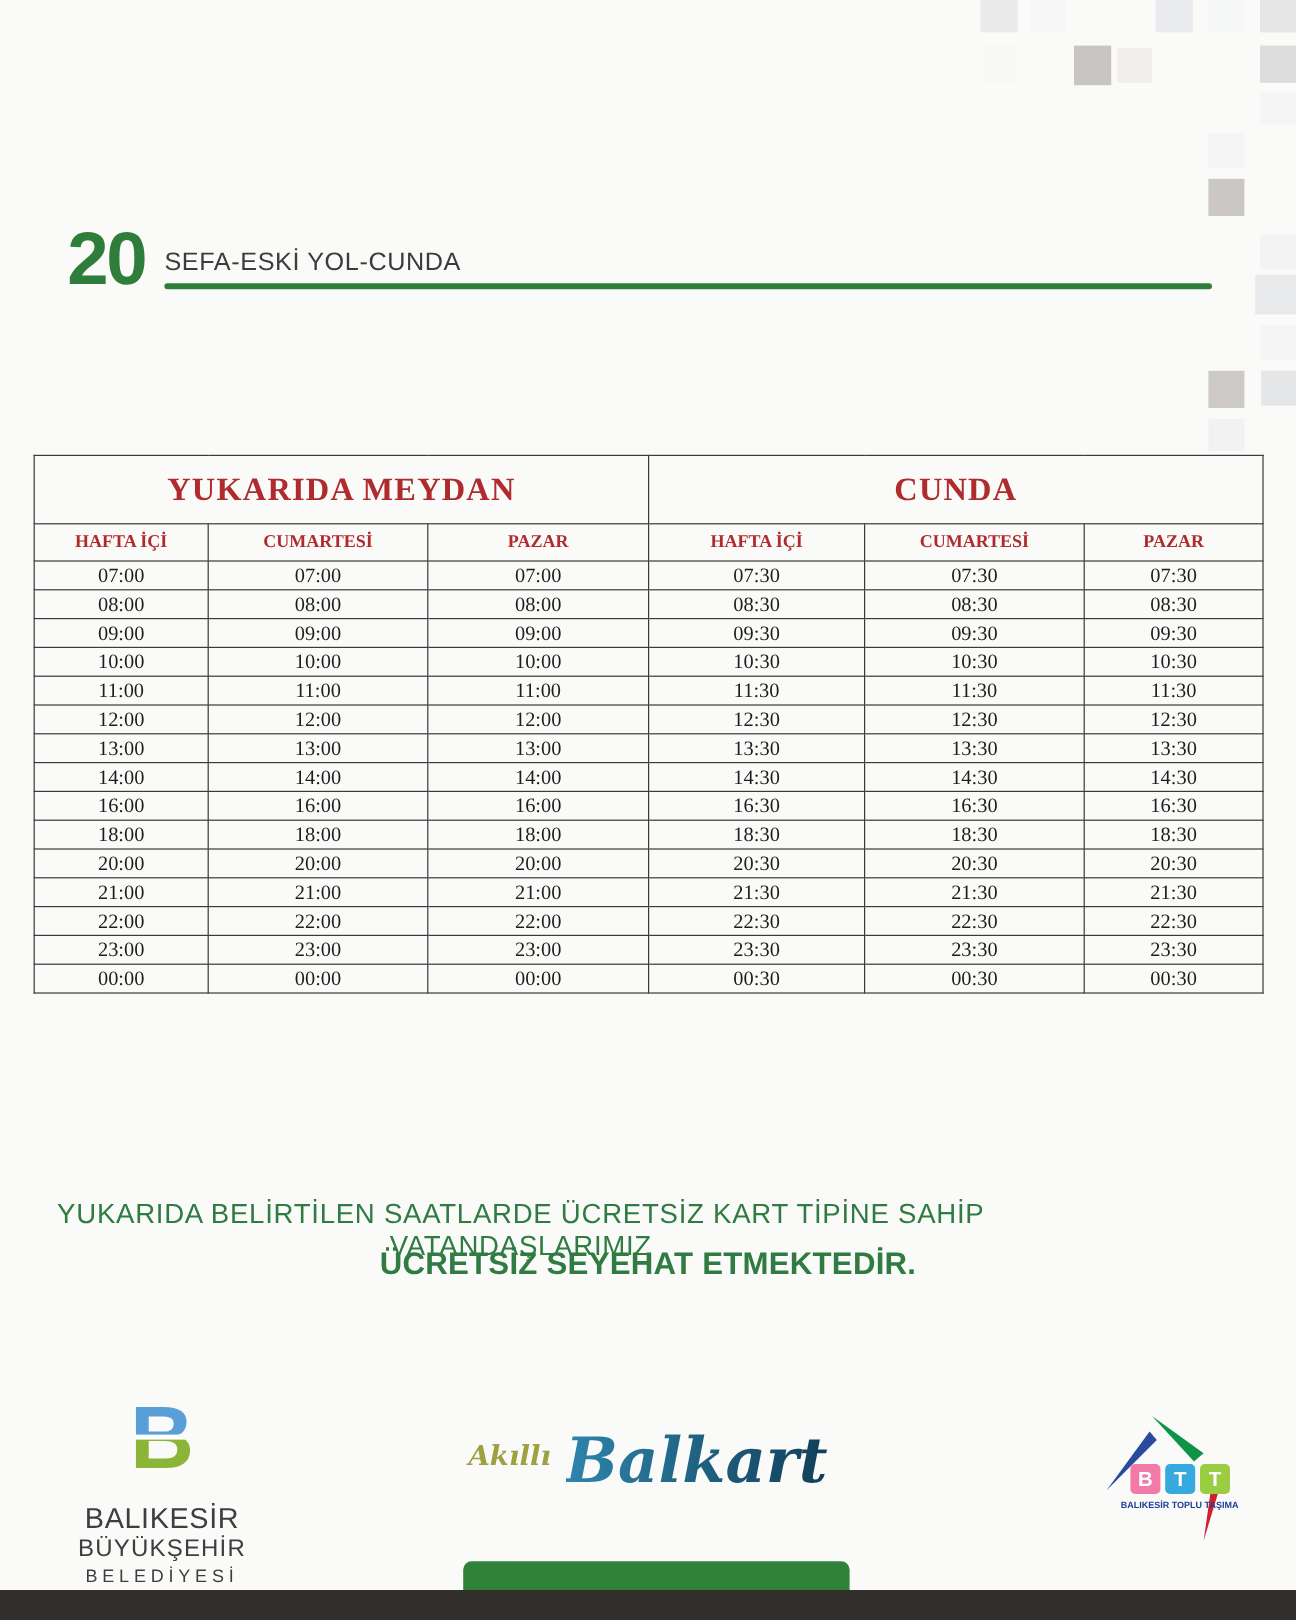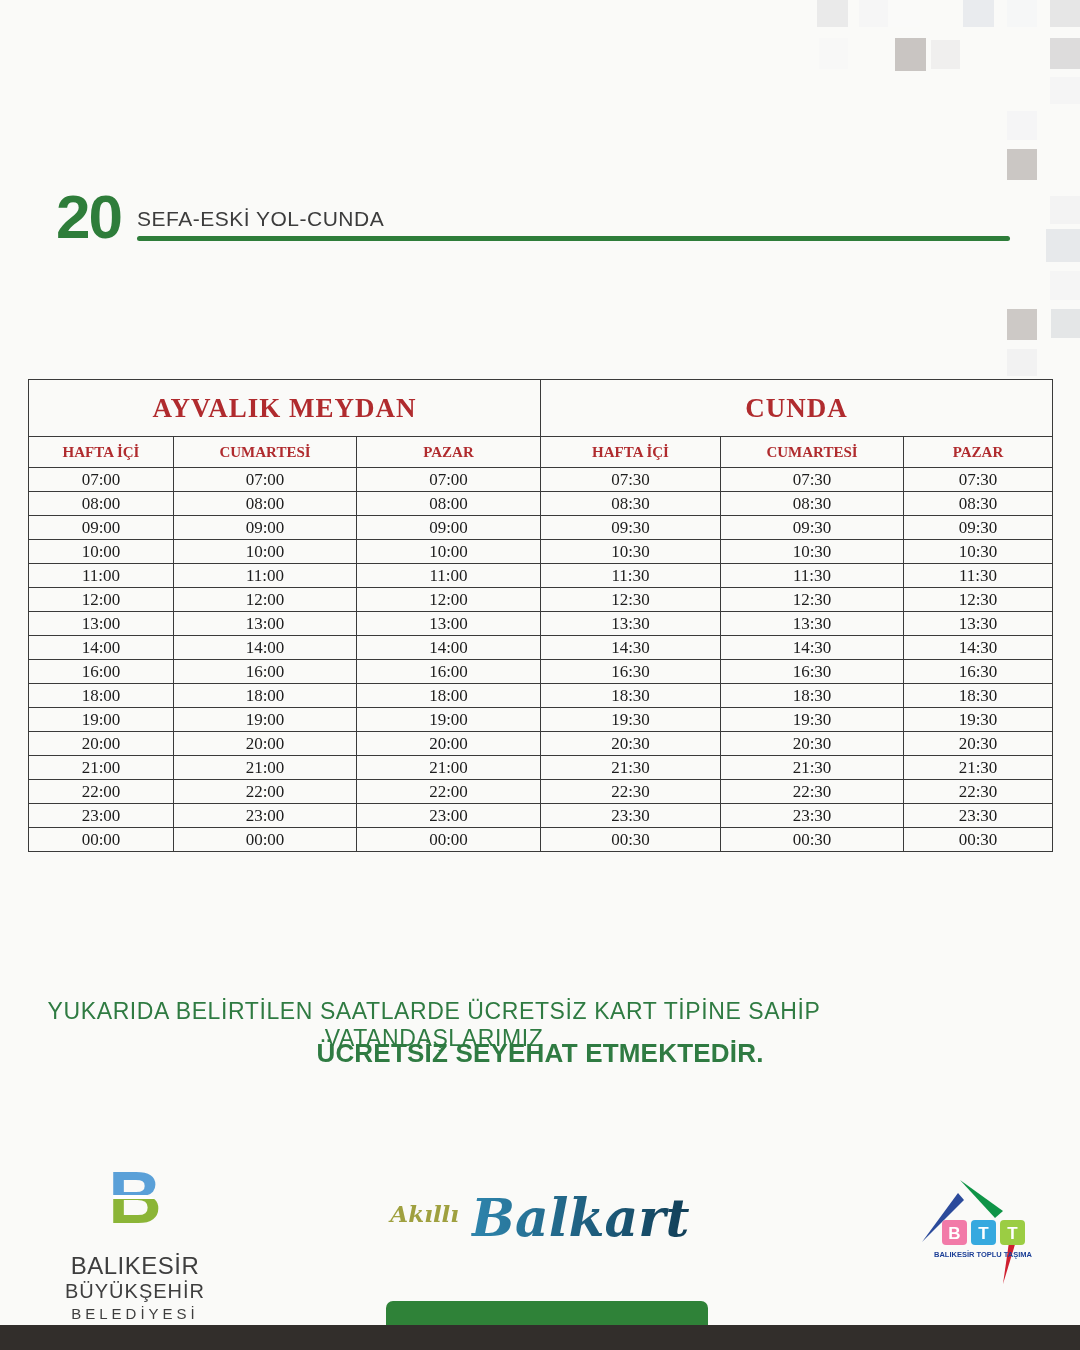--- a/index.html
+++ b/index.html
@@ -82,21 +82,21 @@
     <colgroup>
       <col style="width:145px">
         <col style="width:183px">
         <col style="width:184px">
       <col style="width:180px">
         <col style="width:183px">
         <col style="width:149px">
     </colgroup>
     <thead>
       <tr>
-        <th class="station" colspan="3">AYVALIK MEYDAN</th>
+        <th class="station" colspan="3">YUKARIDA MEYDAN</th>
         <th class="station" colspan="3">CUNDA</th>
       </tr>
       <tr>
         <th class="day">HAFTA İÇİ</th>
         <th class="day">CUMARTESİ</th>
         <th class="day">PAZAR</th>
         <th class="day">HAFTA İÇİ</th>
         <th class="day">CUMARTESİ</th>
         <th class="day">PAZAR</th>
       </tr>
@@ -176,28 +176,20 @@
         </tr>
         <tr>
           <td>18:00</td>
           <td>18:00</td>
           <td>18:00</td>
           <td>18:30</td>
           <td>18:30</td>
           <td>18:30</td>
         </tr>
         <tr>
-          <td>19:00</td>
-          <td>19:00</td>
-          <td>19:00</td>
-          <td>19:30</td>
-          <td>19:30</td>
-          <td>19:30</td>
-        </tr>
-        <tr>
           <td>20:00</td>
           <td>20:00</td>
           <td>20:00</td>
           <td>20:30</td>
           <td>20:30</td>
           <td>20:30</td>
         </tr>
         <tr>
           <td>21:00</td>
           <td>21:00</td>

